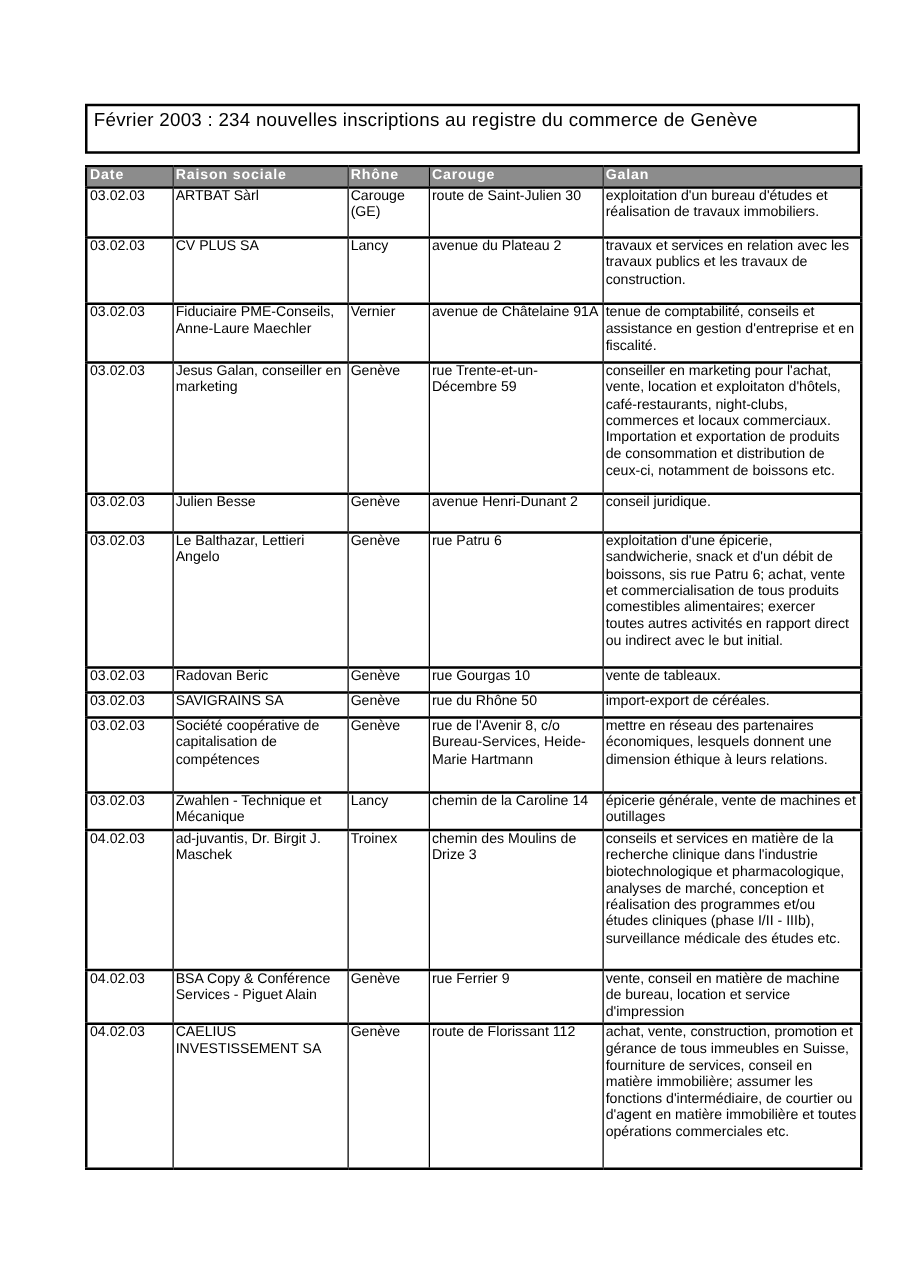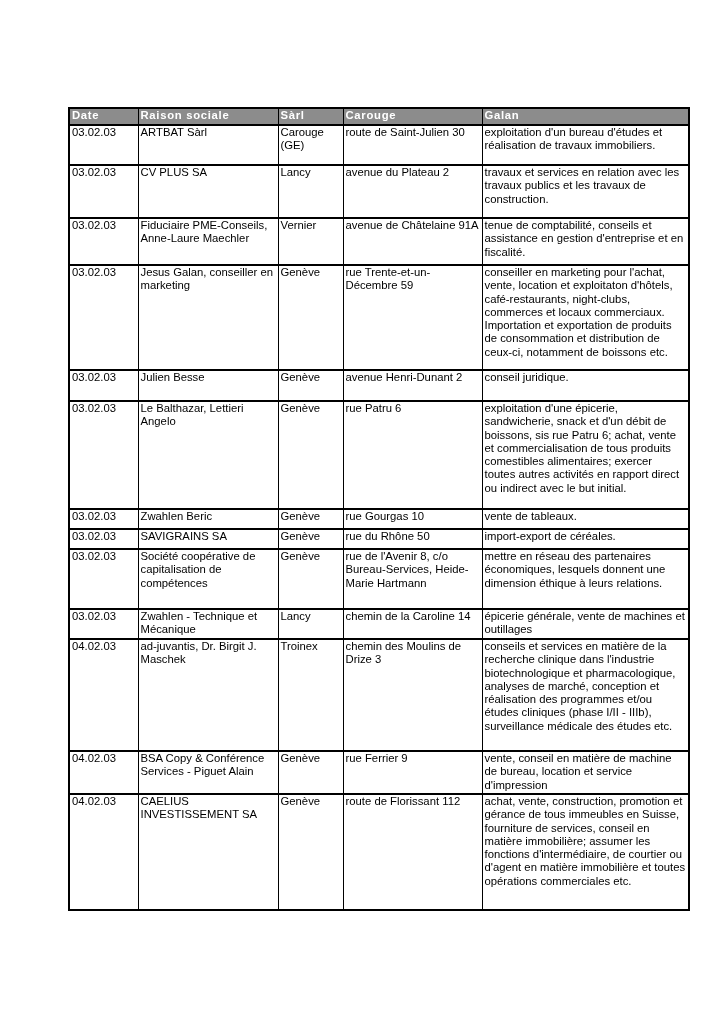--- a/index.html
+++ b/index.html
@@ -27,21 +27,21 @@
     height: 40px;
     border: 2px solid #000000;
     padding: 2px 5px;
     font-size: 15px;
     line-height: 19px;
     letter-spacing: 0.2px;
     white-space: nowrap;
     overflow: hidden;
   }
   table.registry {
-    margin-top: 24px;
+    margin-top: 9px;
     width: 620px;
     border-collapse: collapse;
     border: 2px solid #000000;
     table-layout: fixed;
   }
   table.registry th,
   table.registry td {
     border-left: 1px solid #000000;
     border-right: 1px solid #000000;
     border-top: 2px solid #000000;
@@ -61,34 +61,37 @@
     letter-spacing: 0.7px;
     height: 14px;
     white-space: nowrap;
   }
 </style>
 </head>
 <body>
 
 <div class="page">
 
+  <div class="title-box">
+    <span>Février 2003 : 234 nouvelles inscriptions au registre du commerce de Genève</span>
+  </div>
 
   <table class="registry">
     <colgroup>
       <col style="width:69px">
       <col style="width:140px">
       <col style="width:65px">
       <col style="width:139px">
       <col style="width:207px">
     </colgroup>
     <thead>
       <tr>
         <th>Date</th>
         <th>Raison sociale</th>
-        <th>Sàrl</th>
+        <th>Rhône</th>
         <th>Carouge</th>
         <th>Galan</th>
       </tr>
     </thead>
     <tbody>
         <tr style="height: 40px;">
           <td>03.02.03</td>
           <td>ARTBAT Sàrl</td>
           <td>Carouge (GE)</td>
           <td>route de Saint-Julien 30</td>
@@ -124,21 +127,21 @@
         </tr>
         <tr style="height: 108px;">
           <td>03.02.03</td>
           <td>Le Balthazar, Lettieri Angelo</td>
           <td>Genève</td>
           <td>rue Patru 6</td>
           <td>exploitation d'une épicerie, sandwicherie, snack et d'un débit de boissons, sis rue Patru 6; achat, vente et commercialisation de tous produits comestibles alimentaires; exercer toutes autres activités en rapport direct ou indirect avec le but initial.</td>
         </tr>
         <tr style="height: 20px;">
           <td>03.02.03</td>
-          <td>Zwahlen Beric</td>
+          <td>Radovan Beric</td>
           <td>Genève</td>
           <td>rue Gourgas 10</td>
           <td>vente de tableaux.</td>
         </tr>
         <tr style="height: 20px;">
           <td>03.02.03</td>
           <td>SAVIGRAINS SA</td>
           <td>Genève</td>
           <td>rue du Rhône 50</td>
           <td>import-export de céréales.</td>

